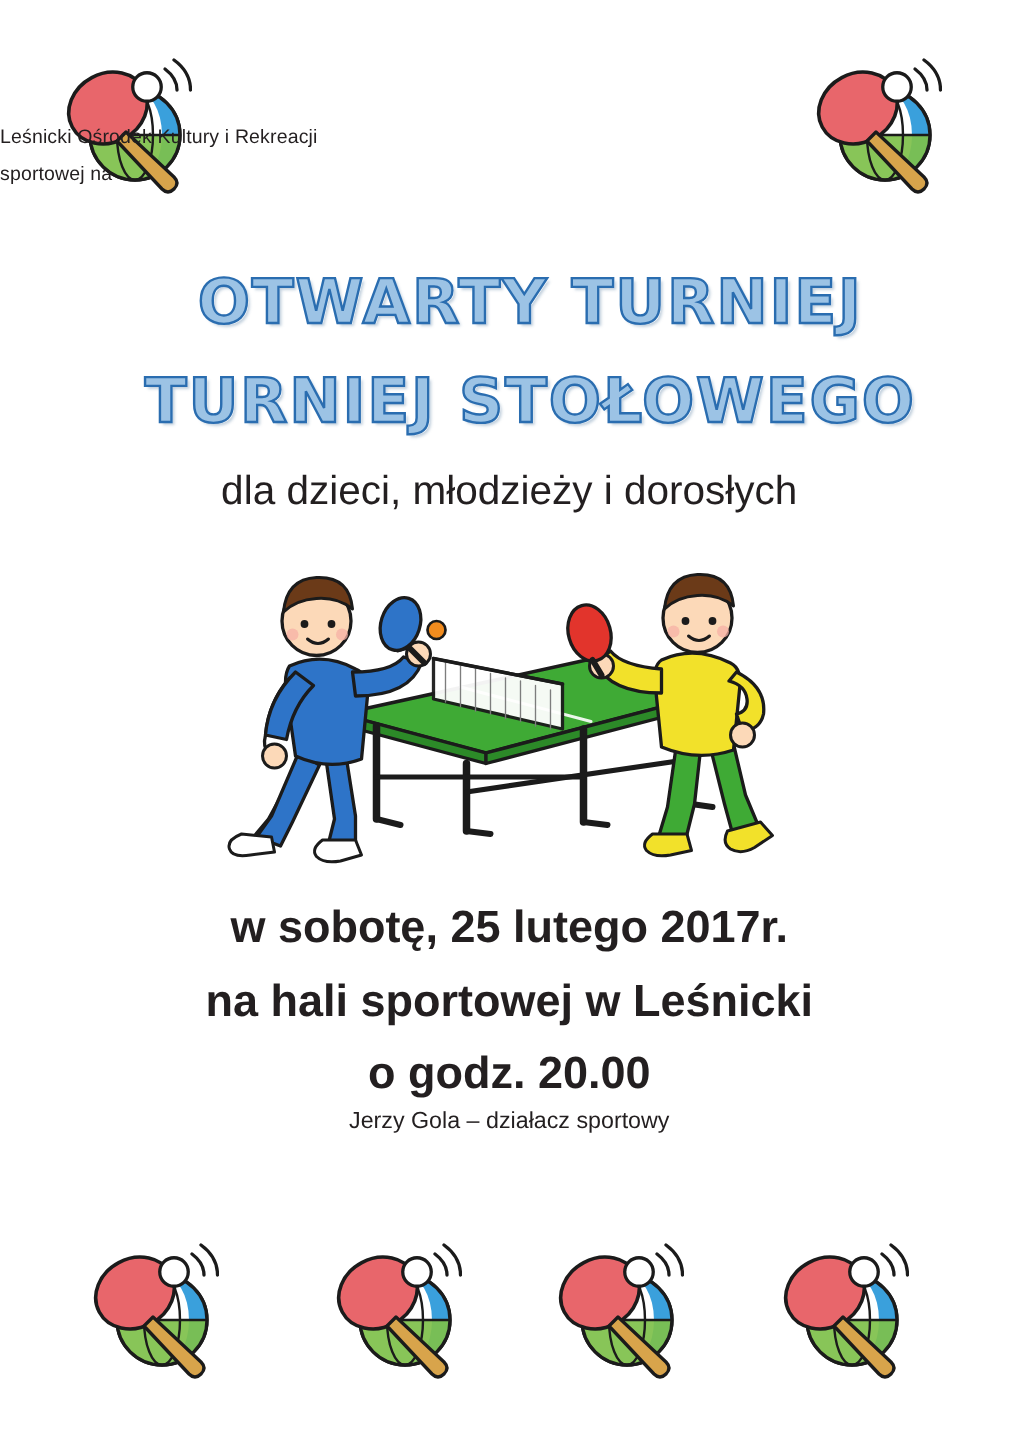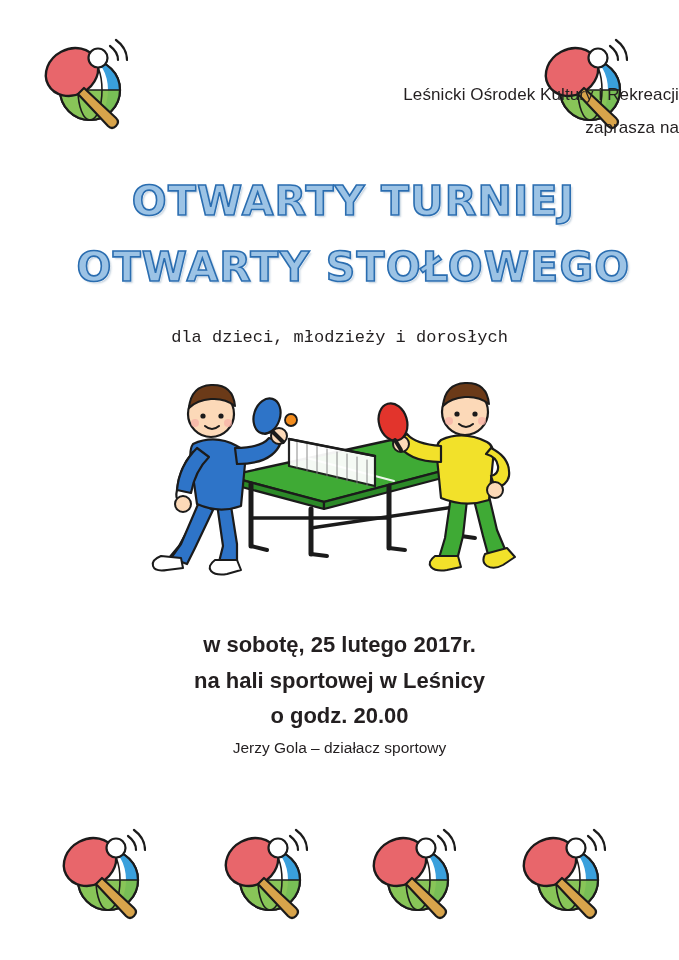--- a/index.html
+++ b/index.html
@@ -28,22 +28,22 @@
     height: 100px;
   }
   .clipart svg { display: block; width: 100%; height: 100%; }
 
   
   .intro {
     position: absolute;
     left: 0;
     right: 0;
     top: 78px;
-    text-align: right;
-    font-size: 17px;
+    text-align: left;
+    font-size: 13px;
     color: #231f20;
     line-height: 1.95;
     letter-spacing: 0.1px;
   }
   .intro div { white-space: nowrap; }
 
   
   .title {
     position: absolute;
     left: 0;
@@ -63,49 +63,47 @@
        2px 2px 2px rgba(120,150,180,0.45);
     line-height: 1.62;
     padding-left: 28px;
   }
 
   
   .subtitle {
     position: absolute;
     left: 0;
     right: 0;
-    top: 328px;
+    top: 312px;
     text-align: center;
-    font-size: 17px;
+    font-size: 27px;
     color: #231f20;
-    font-family: Liberation Mono, monospace;
   }
 
   
   .illustration {
     position: absolute;
     left: 139px;
     top: 378px;
     width: 400px;
     height: 205px;
   }
   .illustration svg { display: block; width: 100%; height: 100%; }
 
   
   .details {
     position: absolute;
     left: 0;
     right: 0;
     top: 595px;
     text-align: center;
     font-weight: bold;
-    font-size: 22px;
+    font-size: 30px;
     color: #231f20;
     line-height: 1.62;
-    margin-top: 32px;
   }
 
   
   .organisers {
     position: absolute;
     left: 0;
     right: 0;
     top: 730px;
     text-align: center;
     font-size: 15.5px;
@@ -156,26 +154,26 @@
         <path d="M56 56 L88 86 Q92 90 88 94 Q84 98 80 94 L50 62 Z" fill="#d8a44b" stroke="#1b1b1b" stroke-width="2.2" stroke-linejoin="round"></path>
         <circle cx="70" cy="26" r="9.5" fill="#ffffff" stroke="#1b1b1b" stroke-width="2.2"></circle>
         <path d="M82 14 q8 6 8 14" fill="none" stroke="#1b1b1b" stroke-width="2.2" stroke-linecap="round"></path>
         <path d="M88 8 q11 8 11 20" fill="none" stroke="#1b1b1b" stroke-width="2.2" stroke-linecap="round"></path>
       </g>
     </svg>
   </div>
 
   <div class="intro">
     <div>Leśnicki Ośrodek Kultury i Rekreacji</div>
-    <div>zaprasza na</div>
+    <div>sportowej na</div>
   </div>
 
   <div class="title">
     <div class="line">OTWARTY TURNIEJ</div>
-    <div class="line">OTWARTY STOŁOWEGO</div>
+    <div class="line">TURNIEJ STOŁOWEGO</div>
   </div>
 
   <div class="subtitle">dla dzieci, młodzieży i dorosłych</div>
 
   <div class="illustration">
     <svg viewBox="0 0 400 205" xmlns="http://www.w3.org/2000/svg">
       <g stroke-linecap="round" stroke-linejoin="round">
 
         <path d="M88 98 L252 62 L345 82 L185 124 Z" fill="#3faa35" stroke="#1b1b1b" stroke-width="2.4"></path>
         <path d="M88 98 L185 124 L185 131 L88 105 Z" fill="#2c8a28" stroke="#1b1b1b" stroke-width="2.2"></path>
@@ -251,21 +249,21 @@
         <circle cx="336" cy="36" r="2.6" fill="#1b1b1b"></circle>
         <path d="M320 46 q7 6 14 0" fill="none" stroke="#1b1b1b" stroke-width="2"></path>
         <circle cx="310" cy="43" r="4" fill="#f7b0a6" opacity="0.75"></circle>
         <circle cx="343" cy="43" r="4" fill="#f7b0a6" opacity="0.75"></circle>
       </g>
     </svg>
   </div>
 
   <div class="details">
     <div>w sobotę, 25 lutego 2017r.</div>
-    <div>na hali sportowej w Leśnicy</div>
+    <div>na hali sportowej w Leśnicki</div>
     <div>o godz. 20.00</div>
   </div>
 
   <div class="organisers">
     <div>Jerzy Gola – działacz sportowy</div>
   </div>
 
   <div class="clipart" style="left:46px; top:822px;">
     <svg viewBox="0 0 100 100" xmlns="http://www.w3.org/2000/svg">
       <g>

